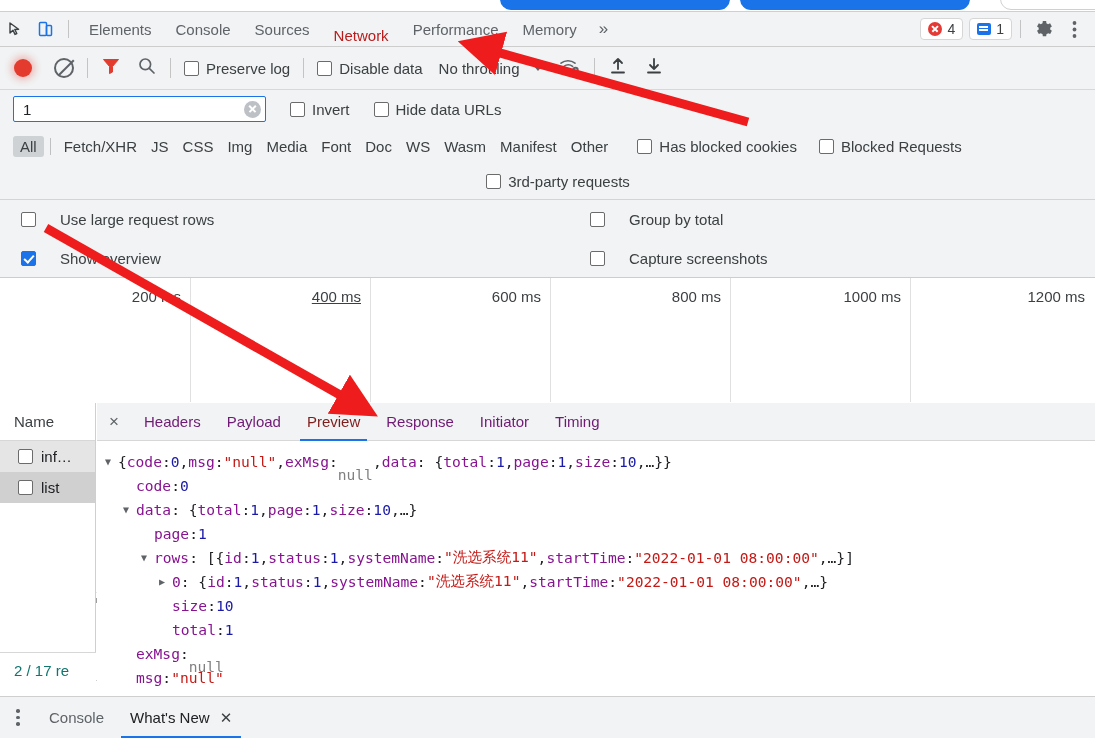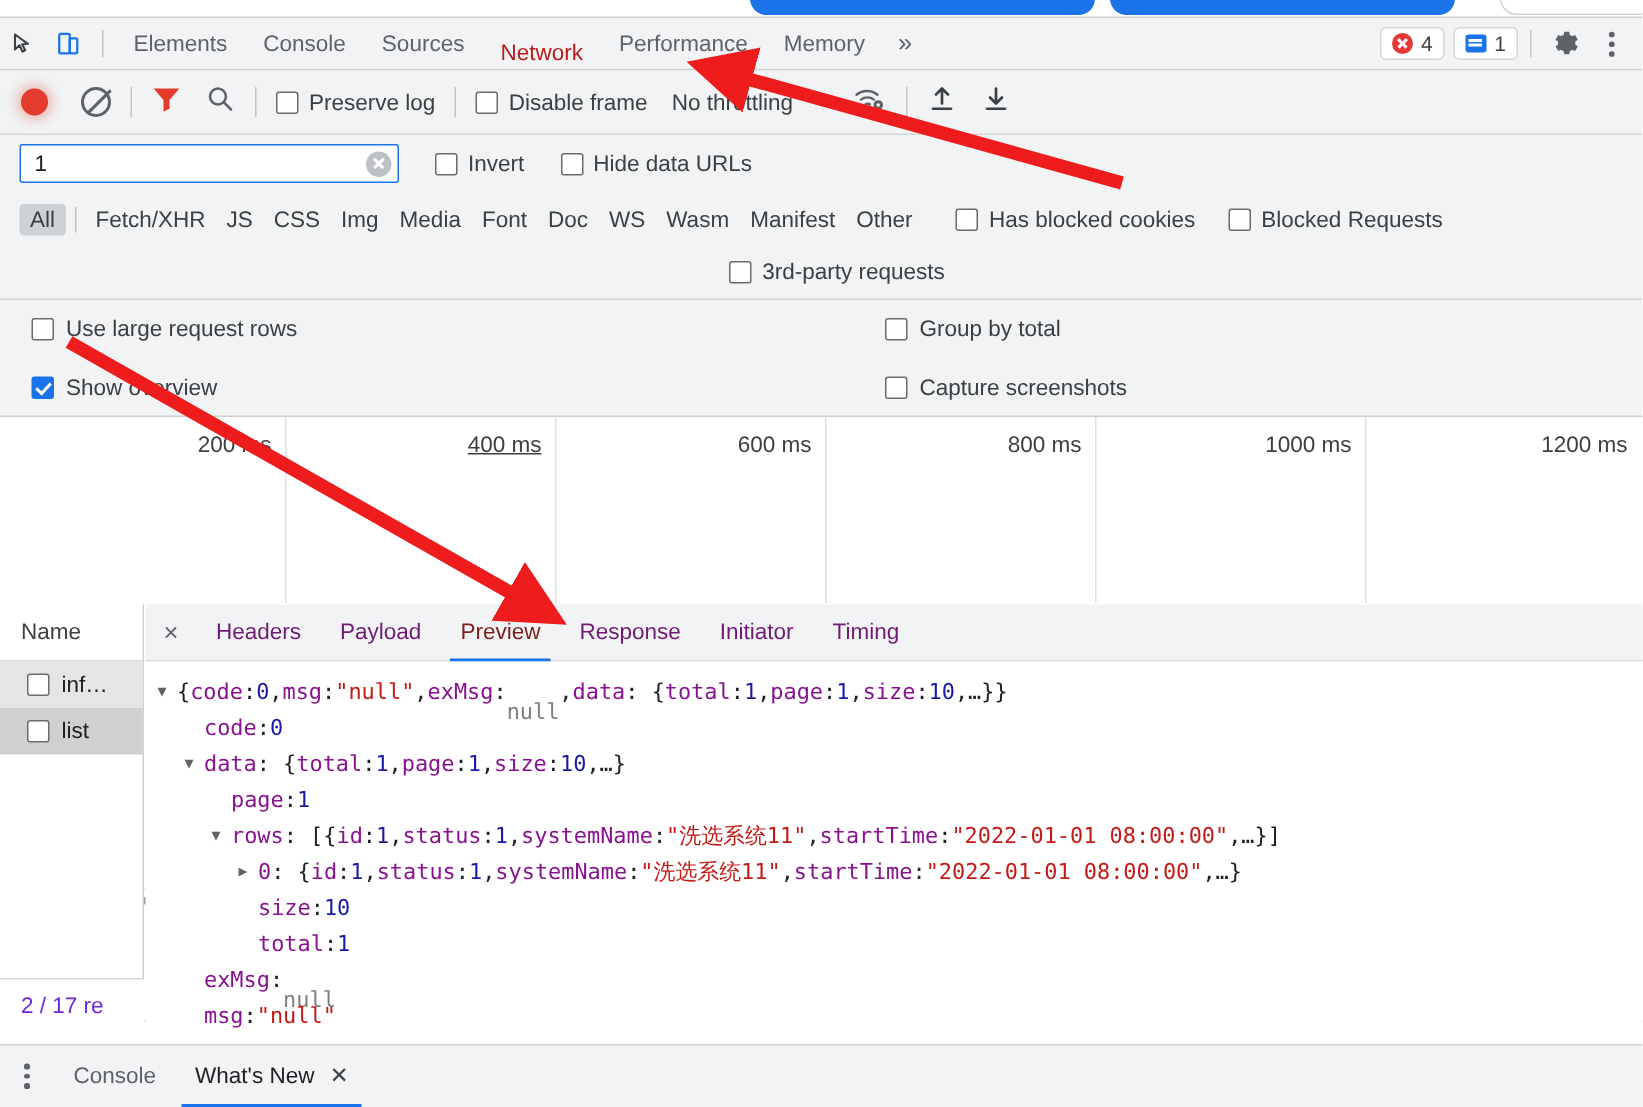--- a/index.html
+++ b/index.html
@@ -111,21 +111,21 @@
   
   .thirdrow {
     position:absolute; left:0; top:164px; width:1095px; height:36px;
     background:#f1f3f4; display:flex; align-items:center; padding-left:21px;
     border-bottom:1px solid #d4d4d4;
     justify-content:center;
   }
 
   
   .settings { position:absolute; left:0; top:200px; width:1095px; height:78px; background:#f1f3f4; border-bottom:1px solid #cdcdcd; }
-  .s-opt { position:absolute; display:flex; align-items:center; gap:8px; }
+  .s-opt { position:absolute; display:flex; align-items:center; gap:24px; }
   .s-c1 { left:21px; } .s-c2 { left:590px; }
   .s-r1 { top:11px; } .s-r2 { top:50px; }
 
   
   .overview { position:absolute; left:0; top:278px; width:1095px; height:124px; background:#fff; }
   .ov-handle { position:absolute; left:11px; top:282px; width:6px; height:22px; background:#9e9e9e; border-radius:1px; cursor:ew-resize; }
   .ov-cell { position:absolute; top:0; height:124px; border-right:1px solid #e0e0e0; }
   .ov-lbl { position:absolute; top:10px; font-size:15px; color:#3c4043; text-align:right; }
   .ov-rule { position:absolute; left:14px; top:314px; right:0; height:1px; background:#e8e8e8; }
   .ov-bar { position:absolute; height:5px; border-radius:1px; }
@@ -133,21 +133,21 @@
   .ov-box { position:absolute; border:3px solid #1a73e8; border-radius:2px; }
   .ov-line { position:absolute; left:0; top:402px; width:1095px; height:1px; background:#cfcfcf; }
 
   
   .sidebar { position:absolute; left:0; top:403px; width:96px; height:285px; background:#fff; border-right:1px solid #cfcfcf; }
   .sb-head { height:38px; display:flex; align-items:center; padding-left:14px; font-size:15px; color:#3c4043; border-bottom:1px solid #d7d7d7; background:#fff; }
   .sb-row { height:31px; display:flex; align-items:center; gap:8px; padding-left:18px; font-size:15px; color:#202124; cursor:pointer; }
   .sb-row.r1 { background:#e5e5e5; }
   .sb-row.sel { background:#d0d0d0; }
   .sb-cb { width:15px; height:15px; border:1.5px solid #6b6b6b; border-radius:2px; background:#fff; flex:none; }
-  .sb-foot { position:absolute; left:0; bottom:0; width:96px; height:36px; border-top:1px solid #d7d7d7; display:flex; align-items:center; padding-left:14px; font-size:15px; color:#6d28d9; background:#fff; }
+  .sb-foot { position:absolute; left:0; bottom:0; width:96px; height:36px; border-top:1px solid #d7d7d7; display:flex; align-items:center; padding-left:14px; font-size:15px; color:#0f766e; background:#fff; }
 
   
   .dtabs { position:absolute; left:97px; top:403px; width:998px; height:38px; background:#f1f3f4; display:flex; align-items:center; border-bottom:1px solid #d7d7d7; }
   .dt-close { width:34px; text-align:center; font-size:17px; color:#5f6368; cursor:pointer; }
   .dtab { padding:0 13px; height:38px; line-height:38px; font-size:15px; color:#701a75; cursor:pointer; position:relative; white-space:nowrap; }
   .dtab.active { color:#7f1d1d; }
   .dtab.active::after { content:""; position:absolute; left:6px; right:6px; bottom:0; height:2px; background:#1a73e8; }
 
   
   .preview { position:absolute; left:97px; top:441px; width:998px; height:247px; background:#fff; overflow:hidden; padding-top:8px; }
@@ -248,21 +248,21 @@
         </svg>
     </div>
     <div class="vsep"></div>
     <label class="cb-wrap">
       <span class="cb"></span>
       <span class="cb-label">Preserve log</span>
     </label>
     <div class="vsep"></div>
     <label class="cb-wrap">
       <span class="cb"></span>
-      <span class="cb-label">Disable frame</span>
+      <span class="cb-label">Disable data</span>
     </label>
     <div style="width:16px"></div>
     <span class="throttle">No throttling</span>
     <div style="width:14px"></div>
     <div class="caret"></div>
     <div style="width:16px"></div>
     <div style="cursor:pointer;">
       <svg width="22" height="20" viewBox="0 0 22 20">
           <path d="M2 7.2a11 11 0 0114 0" fill="none" stroke="#5f6368" stroke-width="1.6" stroke-linecap="round"></path>
           <path d="M5 10.4a7 7 0 018.6 0" fill="none" stroke="#5f6368" stroke-width="1.6" stroke-linecap="round"></path>

